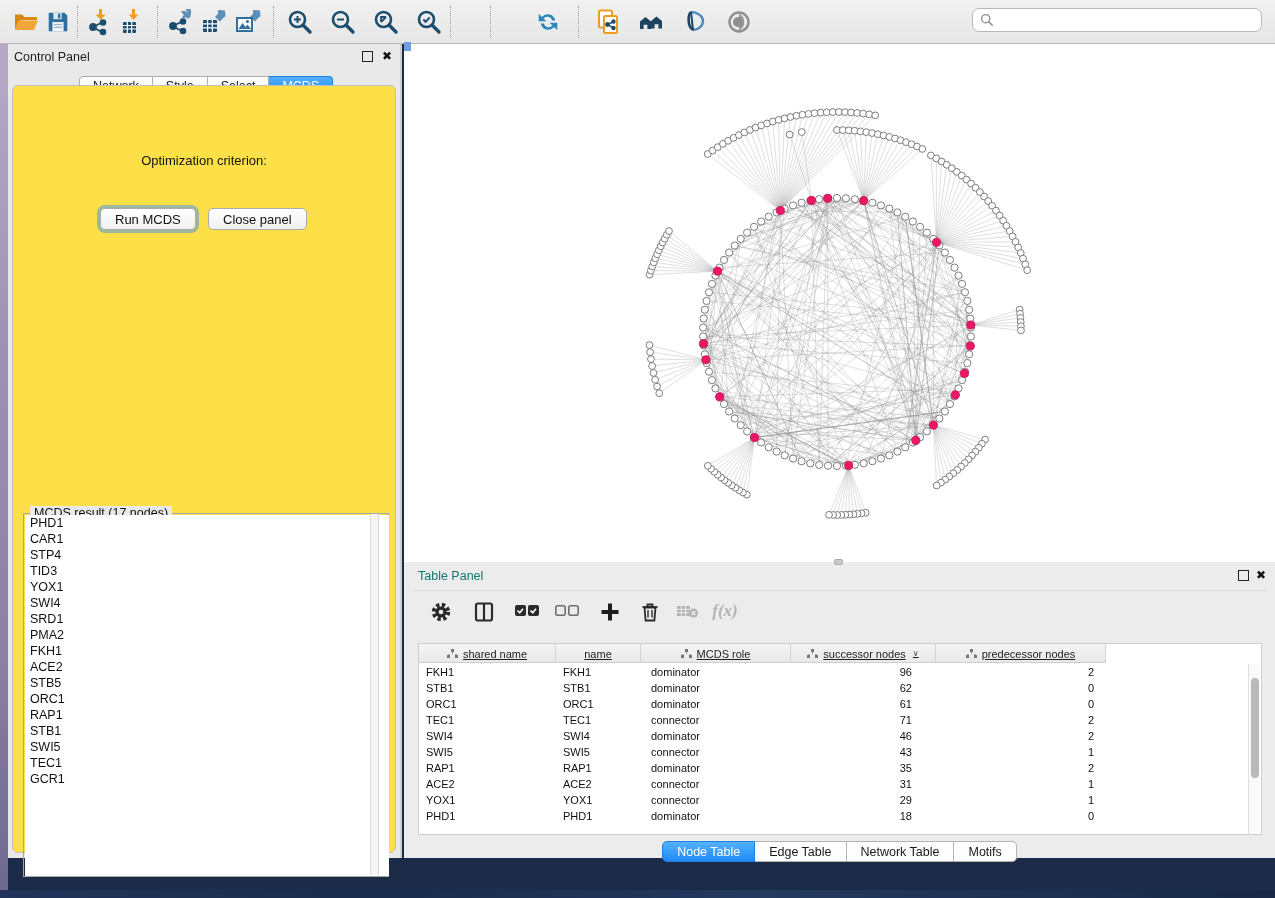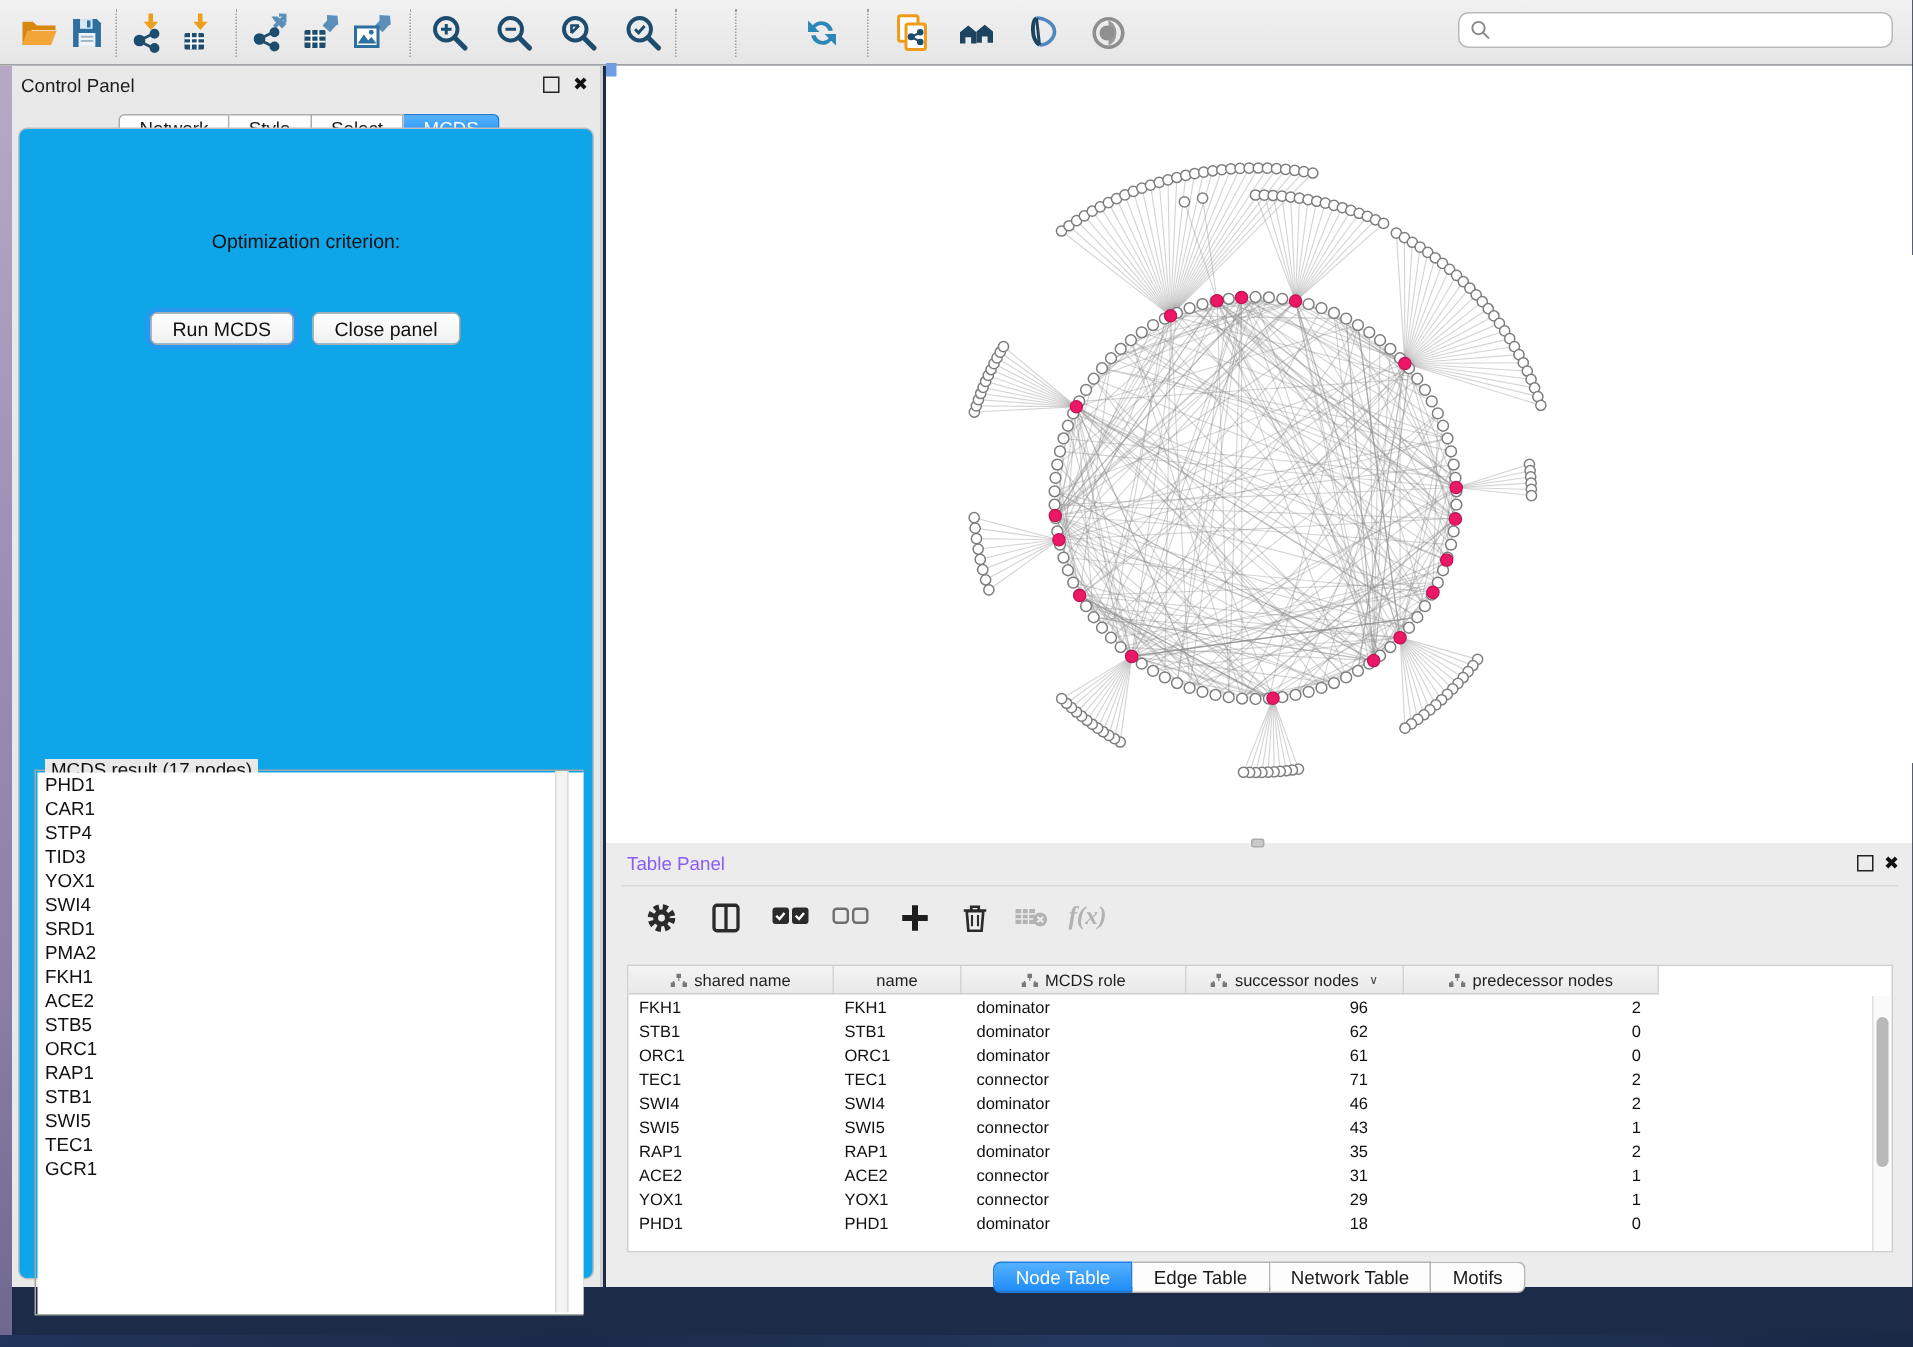--- a/index.html
+++ b/index.html
@@ -32,21 +32,21 @@
   .cp-head .panel-float { left:354px; } .cp-head .panel-close { left:374px; }
 
   .cp-tabs { position:absolute; left:71px; top:32px; height:19px; display:flex; }
   .cp-tab { height:19px; padding:0 13px; font-size:12.5px; line-height:18px; background:#fdfdfd;
     border:1px solid #adadad; border-left:none; color:#1a1a1a; cursor:pointer; }
   .cp-tab:first-child { border-left:1px solid #adadad; border-radius:4px 0 0 4px; }
   .cp-tab:last-child { border-radius:0 4px 4px 0; }
   .cp-tab.active { background:linear-gradient(#55b1ff,#1e8bf7); border-color:#1d7fe0; color:#fff; }
 
   .cp-body { position:absolute; left:4px; top:41px; width:384px; height:768px;
-    border:1px solid #bfbfbf; border-radius:6px; background:#0ea5e9; }
+    border:1px solid #bfbfbf; border-radius:6px; background:#fde047; }
   .opt-label { position:absolute; left:0; top:67px; width:100%; text-align:center; font-size:13px; color:#111; }
   .opt-select { position:absolute; left:37px; top:89px; width:313px; height:22px; background:#fff;
     border:1px solid #b5b5b5; border-radius:4px; font-size:12.5px; color:#111;
     display:flex; align-items:center; padding-left:8px; cursor:pointer; }
   .opt-stepper { position:absolute; right:1px; top:1px; width:17px; height:18px; border-radius:3px;
     background:linear-gradient(#6cb9ff,#2a8ef5); display:flex; flex-direction:column; align-items:center; justify-content:center; gap:2px; }
   .opt-stepper i { width:0; height:0; border-left:3.5px solid transparent; border-right:3.5px solid transparent; display:block; }
   .opt-stepper i.up { border-bottom:4px solid #fff; } .opt-stepper i.down { border-top:4px solid #fff; }
   .cp-btn { position:absolute; top:122px; height:22px; background:linear-gradient(#fff,#f0f0f0);
     border:1px solid #ababab; border-radius:5px; font-size:13px; color:#111; padding:0 14px; cursor:pointer; font-family:inherit; }
@@ -66,30 +66,30 @@
   .tl { position:absolute; top:3px; width:11px; height:11px; border-radius:50%; }
   .tl.red { left:10px; background:#fc5b57; border:.5px solid #d94742; }
   .tl.yellow { left:31px; background:#fdbc40; border:.5px solid #dfa133; }
   .tl.green { left:52px; background:#34c84a; border:.5px solid #2aa63c; }
   .net-title { position:absolute; left:0; top:2px; width:100%; text-align:center; font-size:11.5px; color:#1a1a1a; transform:translateX(88px); }
   #net-svg { position:absolute; left:0; top:17px; }
   .splitter-corner { position:absolute; left:0px; top:-2px; width:7px; height:9px; background:#6f9fe0; }
 
   
   .table-panel { position:absolute; left:404px; top:562px; width:871px; height:296px; background:#ececec; }
-  .tp-title { position:absolute; left:14px; top:7px; font-size:12.5px; color:#8b5cf6; }
+  .tp-title { position:absolute; left:14px; top:7px; font-size:12.5px; color:#0f766e; }
   .table-panel .panel-float { left:834px; top:8px; } .table-panel .panel-close { left:852px; top:6px; }
   .tp-toolbar { position:absolute; left:10px; top:28px; width:851px; height:48px; border-top:1px solid #d8d8d8; }
   .tp-btn { position:absolute; top:10px; width:30px; height:30px; border:none; background:none; display:flex; align-items:flex-start; justify-content:center; cursor:pointer;font-weight:bold; }
   .fx { font-family:"Liberation Serif","DejaVu Serif",serif; font-style:italic; font-size:17px; color:#b3b3b3; }
 
   .ttable { position:absolute; left:14px; top:81px; width:844px; height:192px; background:#fff; border:1px solid #cfcfcf; overflow:hidden; }
   .thead { position:absolute; left:0; top:0; height:19px; display:flex; background:linear-gradient(#f4f4f4,#e9e9e9); border-bottom:1px solid #cfcfcf; }
   .th { height:19px; display:flex; align-items:center; justify-content:center; gap:5px;
-    font-size:11px; color:#222; border-right:1px solid #d4d4d4; }
+    font-size:11px; color:#222; border-right:1px solid #d4d4d4;text-decoration:underline; }
   .th svg { flex:none; }
   .sortarrow { font-size:8px; color:#444; margin-left:2px; }
   .tbody { position:absolute; left:0; top:20px; width:100%; }
   .trow { display:flex; height:16px; align-items:center; }
   .td { font-size:11px; color:#111; height:16px; line-height:16px; white-space:nowrap; }
   .c0 { width:137px; padding-left:7px; } .c1 { width:85px; padding-left:7px; }
   .c2 { width:150px; padding-left:10px; } .c3 { width:145px; text-align:right; padding-right:24px; }
   .c4 { width:170px; text-align:right; padding-right:12px; }
   .tscroll { position:absolute; right:1px; top:20px; width:12px; height:171px; background:#fafafa; border-left:1px solid #e0e0e0; }
   .tscroll .thumb { position:absolute; left:1.5px; top:14px; width:8px; height:100px; background:#b9b9b9; border-radius:5px; }

